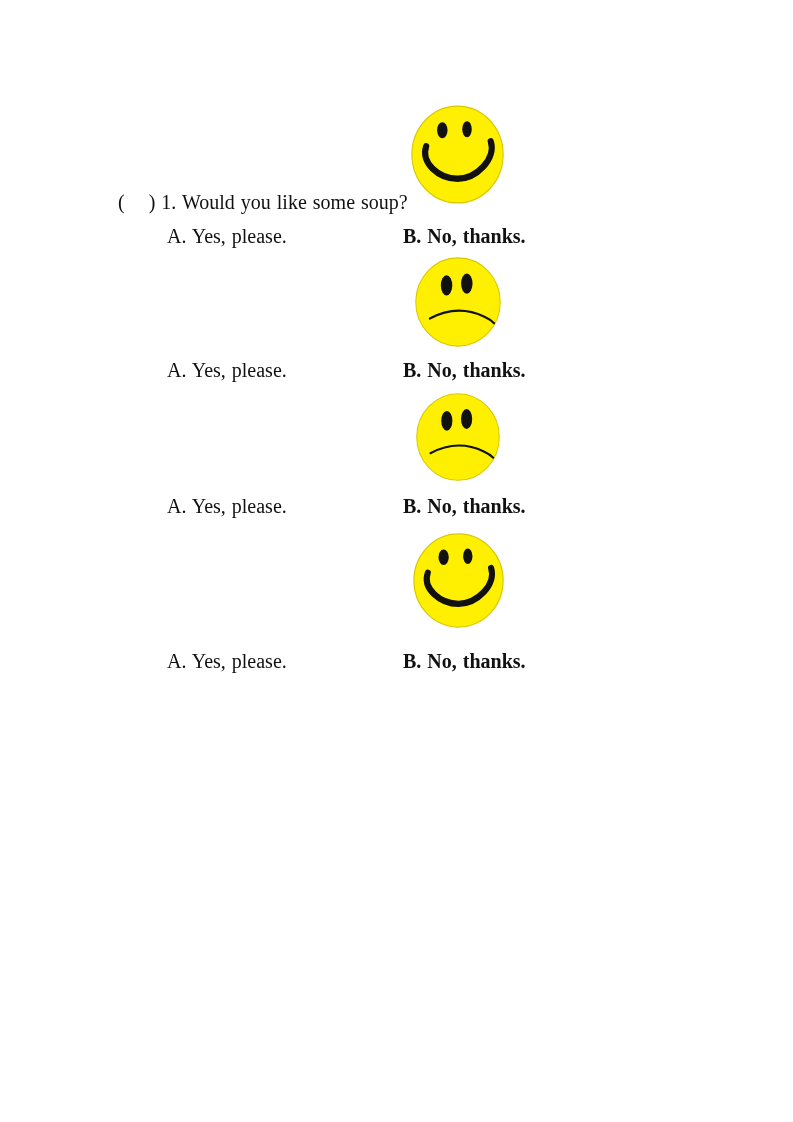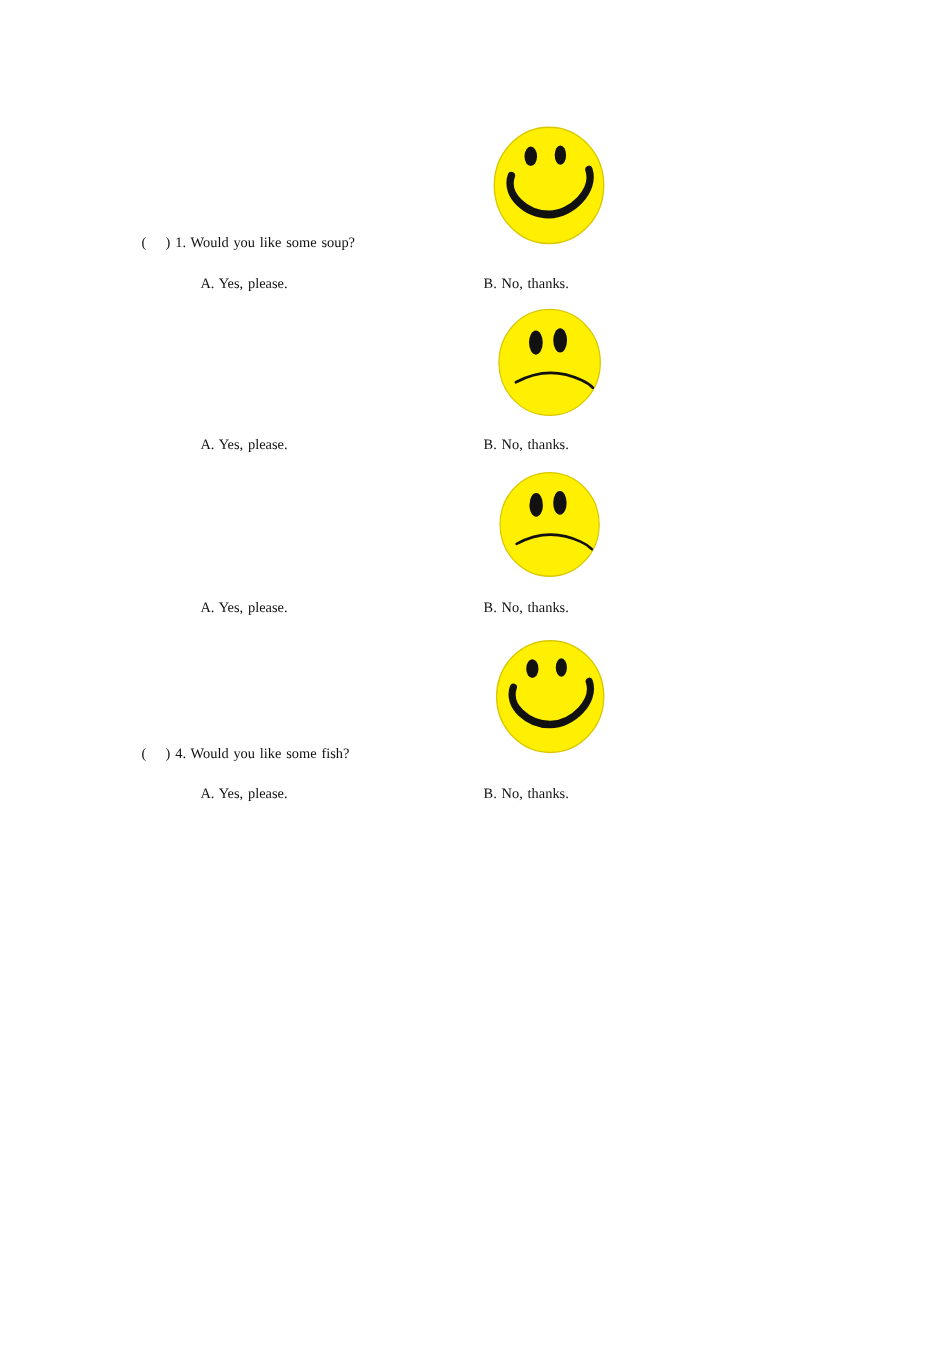--- a/index.html
+++ b/index.html
@@ -11,28 +11,28 @@
     position: relative;
     width: 793px;
     height: 1122px;
     background: #ffffff;
     overflow: hidden;
     font-family: "Liberation Serif", serif;
     color: #111111;
   }
   .txt {
     position: absolute;
-    font-size: 12px;
+    font-size: 20px;
     line-height: 17px;
     white-space: pre;
     word-spacing: 1px;
   }
   .question-line { left: 118px; }
   .opt-a { left: 167px; font-family: Liberation Serif, serif; }
-  .opt-b { left: 403px; }
+  .opt-b { left: 403px; font-weight: bold; }
 
   .q1 { top: 194px; }
   .o1 { top: 228px; }
   .q2 { top: 336px; }
   .o2 { top: 362px; }
   .q3 { top: 472px; }
   .o3 { top: 498px; }
   .q4 { top: 620px; }
   .o4 { top: 653px; }
 
@@ -92,17 +92,16 @@
   </svg>
   <div class="txt opt-a o3">A. Yes, please.</div>
   <div class="txt opt-b o3">B. No, thanks.</div>
 
   <svg class="face face4" viewBox="-50 -50 100 100" preserveAspectRatio="none">
     <circle class="face-circle" cx="0" cy="0" r="48" fill="#ffef00"></circle>
     <ellipse cx="-16" cy="-24" rx="5.5" ry="8" fill="#111111"></ellipse>
     <ellipse cx="10" cy="-25" rx="5" ry="8" fill="#111111"></ellipse>
     <path class="mouth-smile" d="M -33 -8 C -39 8 -20 24 0 24 C 20 24 41 4 35 -13" stroke="#111111"></path>
   </svg>
-  <div class="txt question-line q4"><span>(&nbsp;&nbsp;&nbsp;&nbsp;) 4.</span> <span>Would you like some fish?</span></div>
   <div class="txt opt-a o4">A. Yes, please.</div>
   <div class="txt opt-b o4">B. No, thanks.</div>
 
 </div>
 
 </body></html>

